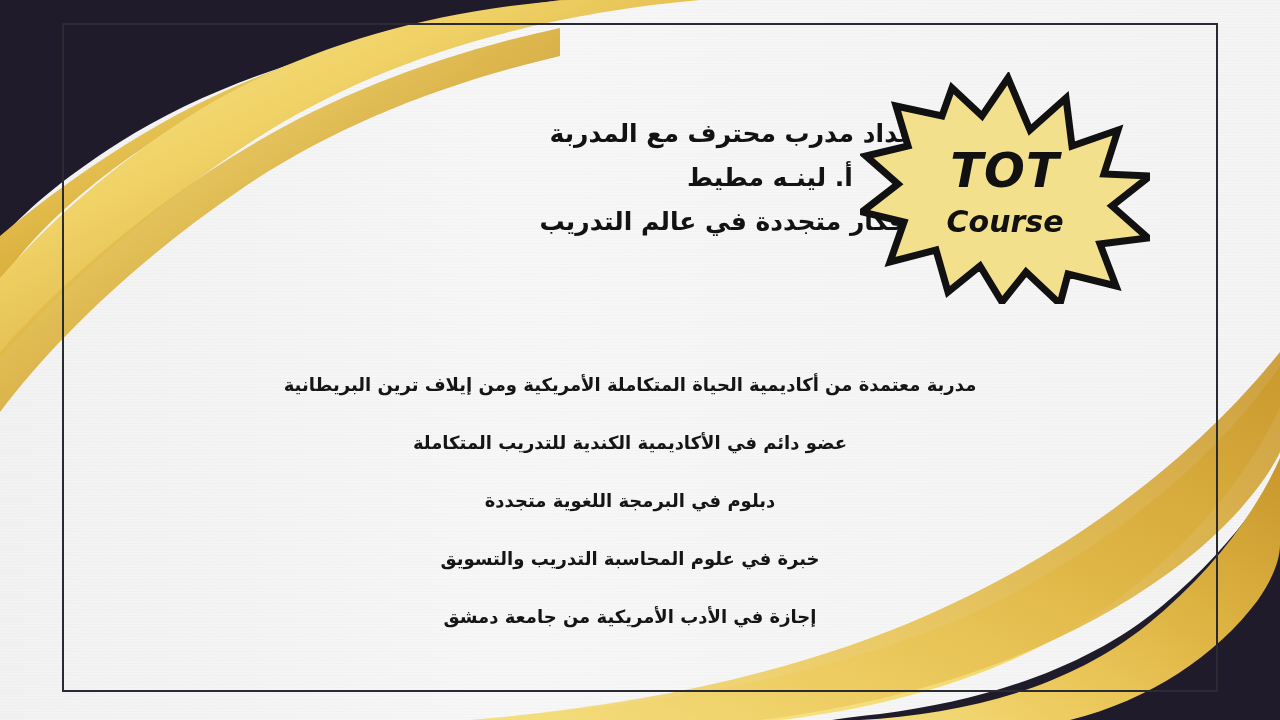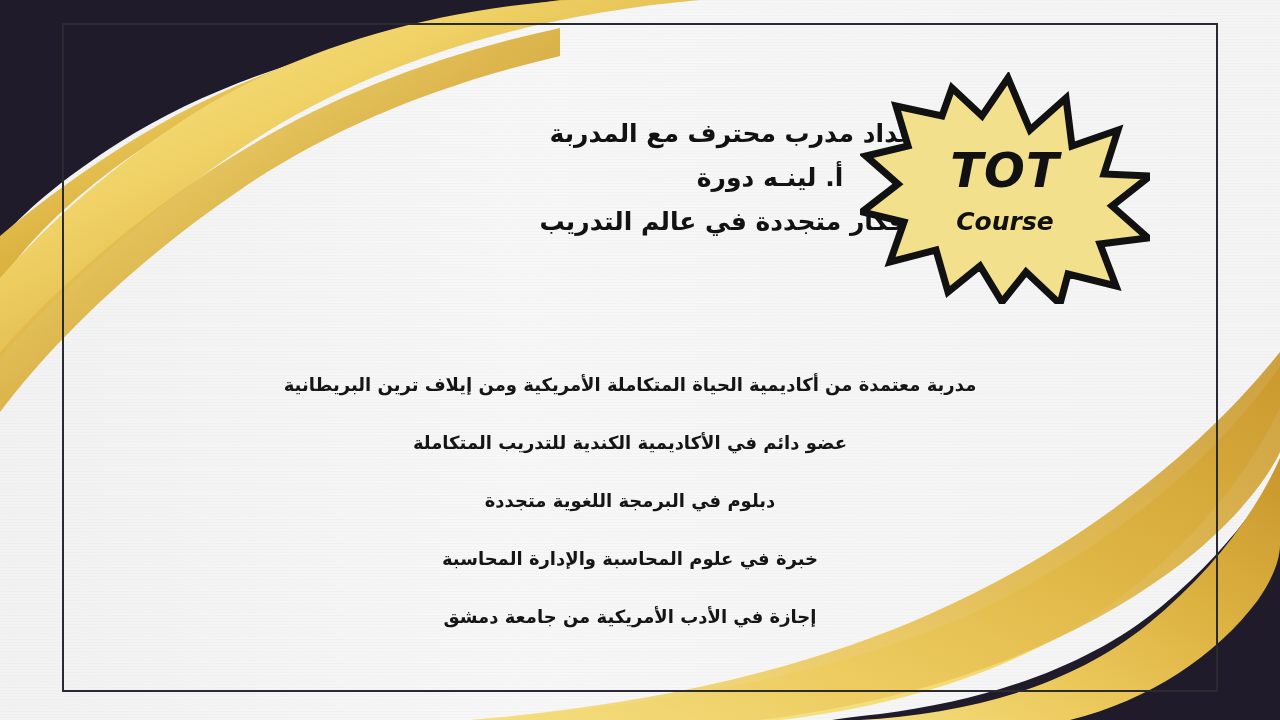--- a/index.html
+++ b/index.html
@@ -100,21 +100,21 @@
     font-size:48px;
     line-height:50px;
     color:#111111;
     margin-top:4px;
     letter-spacing:1px;
   }
   #badge .badge-sub {
     font-family:"DejaVu Sans", sans-serif;
     font-weight:bold;
     font-style:italic;
-    font-size:25px;
+    font-size:30px;
     line-height:26px;
     color:#111111;
     margin-top:14px;
   }
 
   
   #credentials {
     position:absolute;
     top:356px;
     right:120px;
@@ -187,35 +187,35 @@
              L470,720 C660,706 860,672 1000,600 C1120,538 1218,456 1280,366 Z" fill="url(#goldBR2)"></path>
 
     <path d="M1280,352 C1200,452 1080,548 930,614 C800,672 640,706 470,720
              L760,720 C920,700 1060,652 1170,572 C1230,528 1266,482 1280,452 Z" fill="url(#goldBR)" opacity="0.9"></path>
   </svg>
 
   <div id="frame"></div>
 
   <div id="title-block">
     <div class="tline">دورة إعداد مدرب محترف مع المدربة</div>
-    <div class="tline">أ. لينـه دورة</div>
+    <div class="tline">أ. لينـه مطيط</div>
     <div class="tline">رؤية و أفكار متجددة في عالم التدريب</div>
   </div>
 
   <div id="badge">
     <svg viewBox="0 0 290 232">
       <polygon points="148,6 170,58 206,26 212,74 258,58 244,102 290,104 252,134 288,166 240,172 256,214 208,202 200,232 166,200 142,230 120,194 88,220 76,178 30,190 44,150 2,140 38,112 6,84 48,74 36,34 82,44 92,16 122,44" fill="#f2e08c" stroke="#111111" stroke-width="7" stroke-linejoin="miter"></polygon>
     </svg>
     <div class="badge-text-wrap">
       <div class="badge-main">TOT</div>
       <div class="badge-sub">Course</div>
     </div>
   </div>
 
   <div id="credentials">
     <div class="cline">مدربة معتمدة من أكاديمية الحياة المتكاملة الأمريكية ومن إيلاف ترين البريطانية</div>
     <div class="cline">عضو دائم في الأكاديمية الكندية للتدريب المتكاملة</div>
     <div class="cline">دبلوم في البرمجة اللغوية متجددة</div>
-    <div class="cline">خبرة في علوم المحاسبة والإدارة المحاسبة</div>
+    <div class="cline">خبرة في علوم المحاسبة التدريب والتسويق</div>
     <div class="cline">إجازة في الأدب الأمريكية من جامعة دمشق</div>
   </div>
 
 </div>
 
 </body></html>

